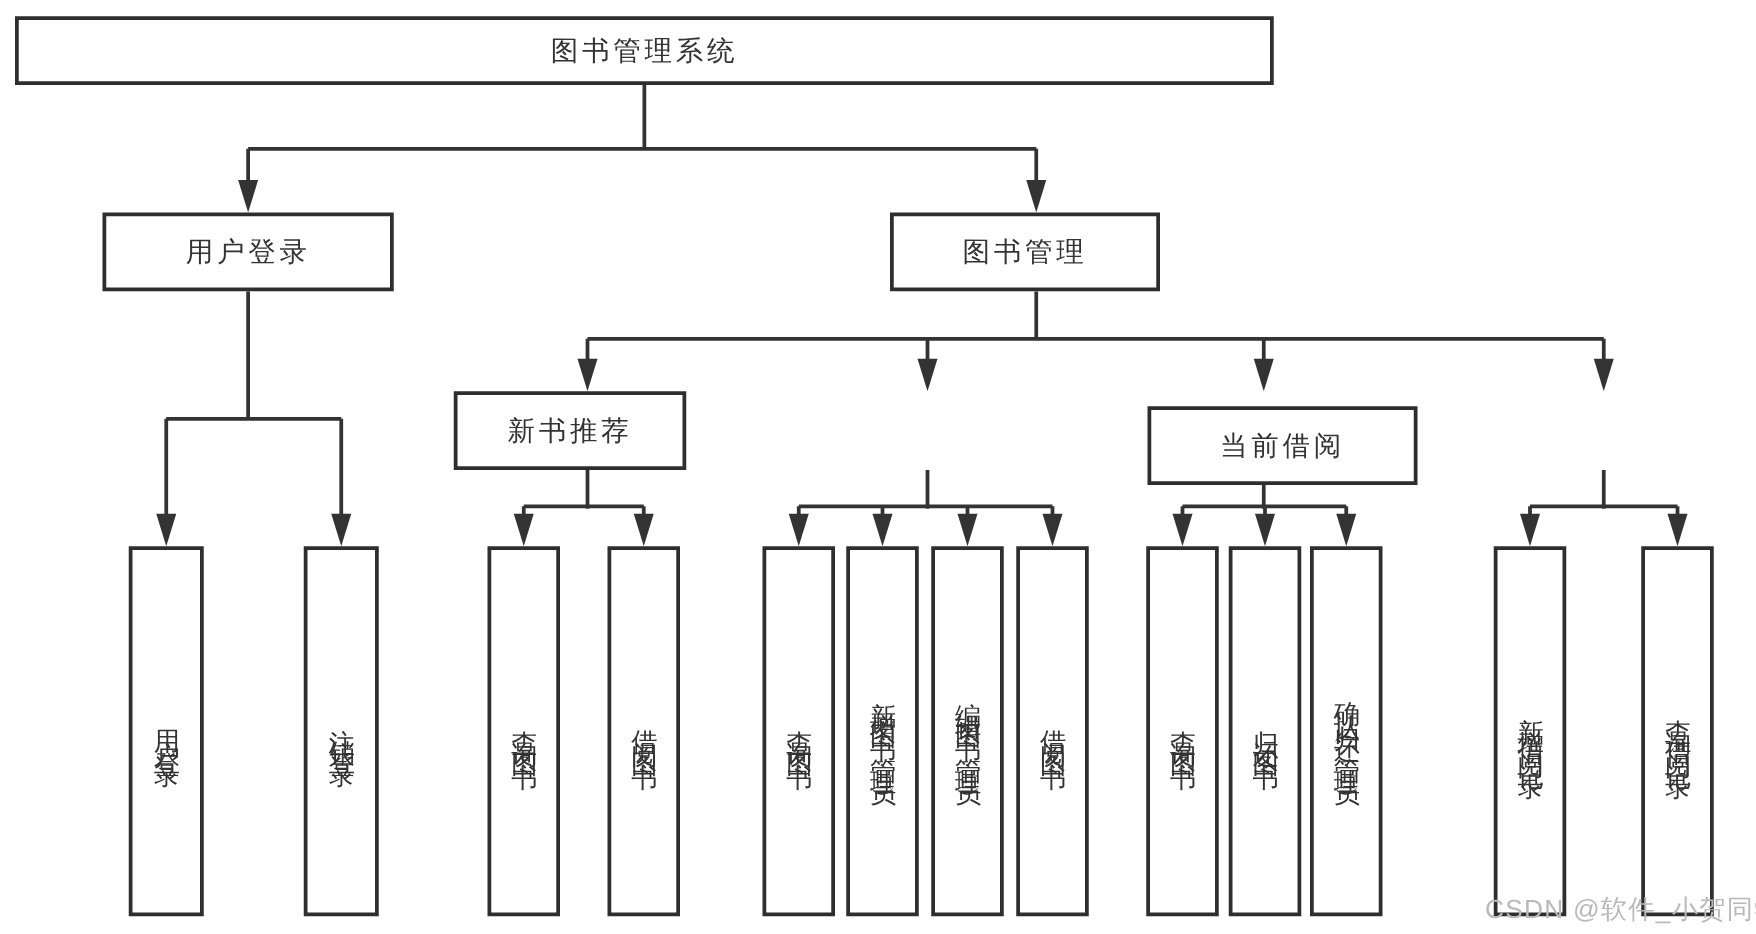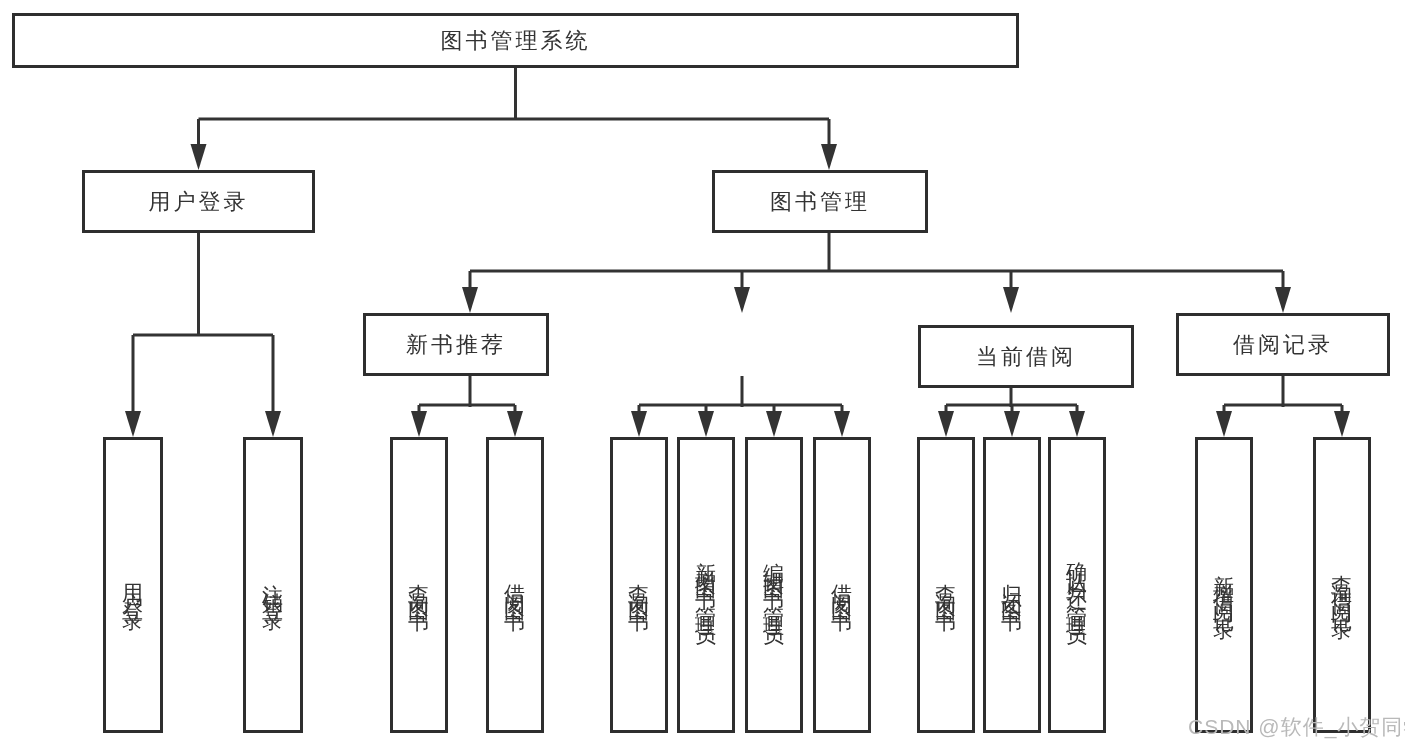--- a/index.html
+++ b/index.html
@@ -92,21 +92,20 @@
     <polygon points="1334,411 1350,411 1342,437"></polygon>
   </svg>
 
   <div class="node h-node" style="left:12px;top:13px;width:1007px;height:55px;">图书管理系统</div>
 
   <div class="node h-node" style="left:82px;top:170px;width:233px;height:63px;">用户登录</div>
   <div class="node h-node" style="left:712px;top:170px;width:216px;height:63px;">图书管理</div>
 
   <div class="node h-node" style="left:363px;top:313px;width:186px;height:63px;">新书推荐</div>
   <div class="node h-node" style="left:918px;top:313px;width:216px;height:63px;margin-top:12px;">当前借阅</div>
-  <div class="node h-node" style="left:1176px;top:313px;width:214px;height:63px;">借阅记录</div>
 
   <div class="node leaf" style="left:103px;top:437px;width:60px;height:296px;">用户登录</div>
   <div class="node leaf" style="left:243px;top:437px;width:60px;height:296px;">注销登录</div>
 
   <div class="node leaf" style="left:390px;top:437px;width:58px;height:296px;">查询图书</div>
   <div class="node leaf" style="left:486px;top:437px;width:58px;height:296px;">借阅图书</div>
 
   <div class="node leaf" style="left:610px;top:437px;width:58px;height:296px;">查询图书</div>
   <div class="node leaf" style="left:677px;top:437px;width:58px;height:296px;">新增图书（管理员）</div>
   <div class="node leaf" style="left:745px;top:437px;width:58px;height:296px;">编辑图书（管理员）</div>

